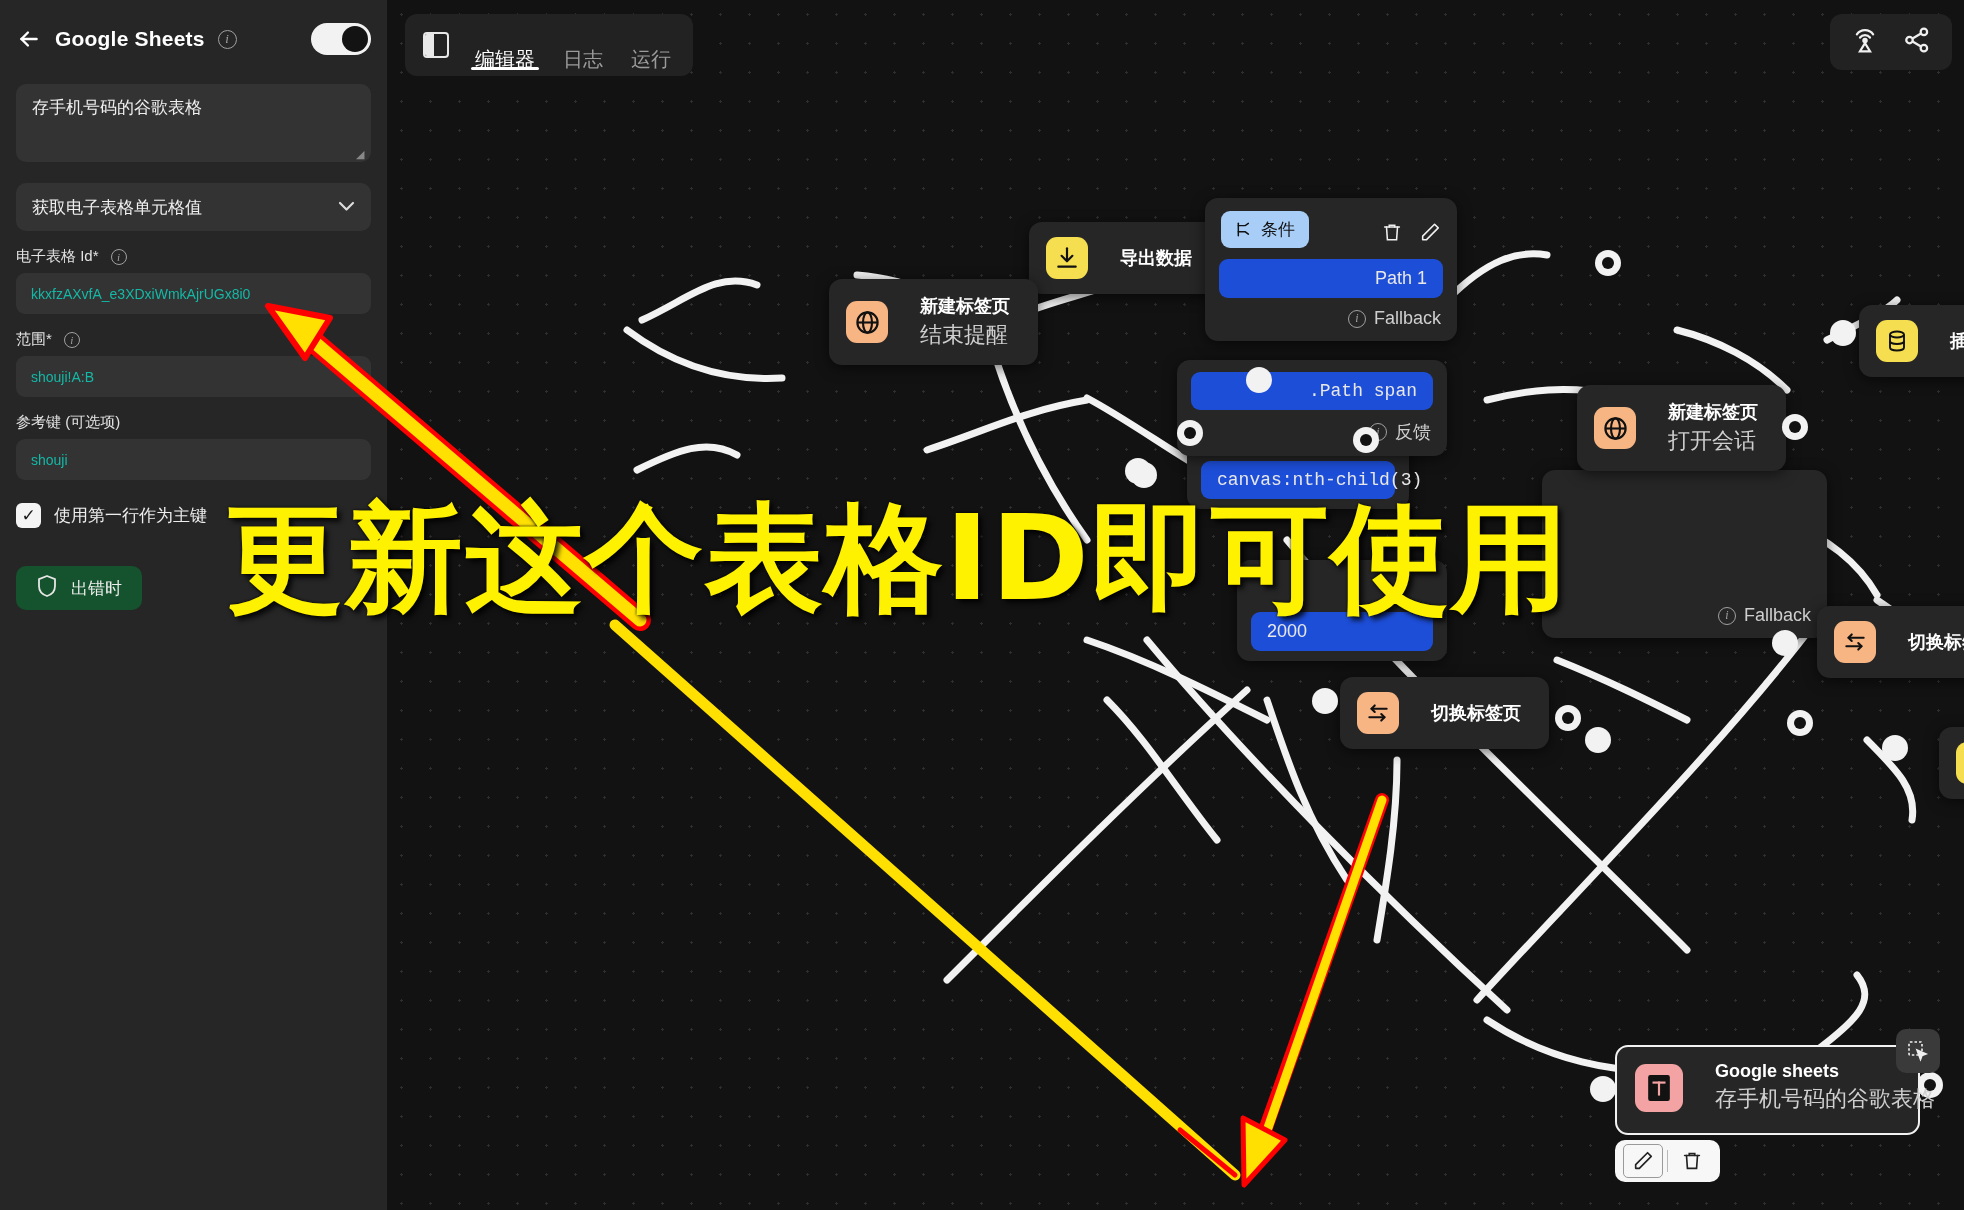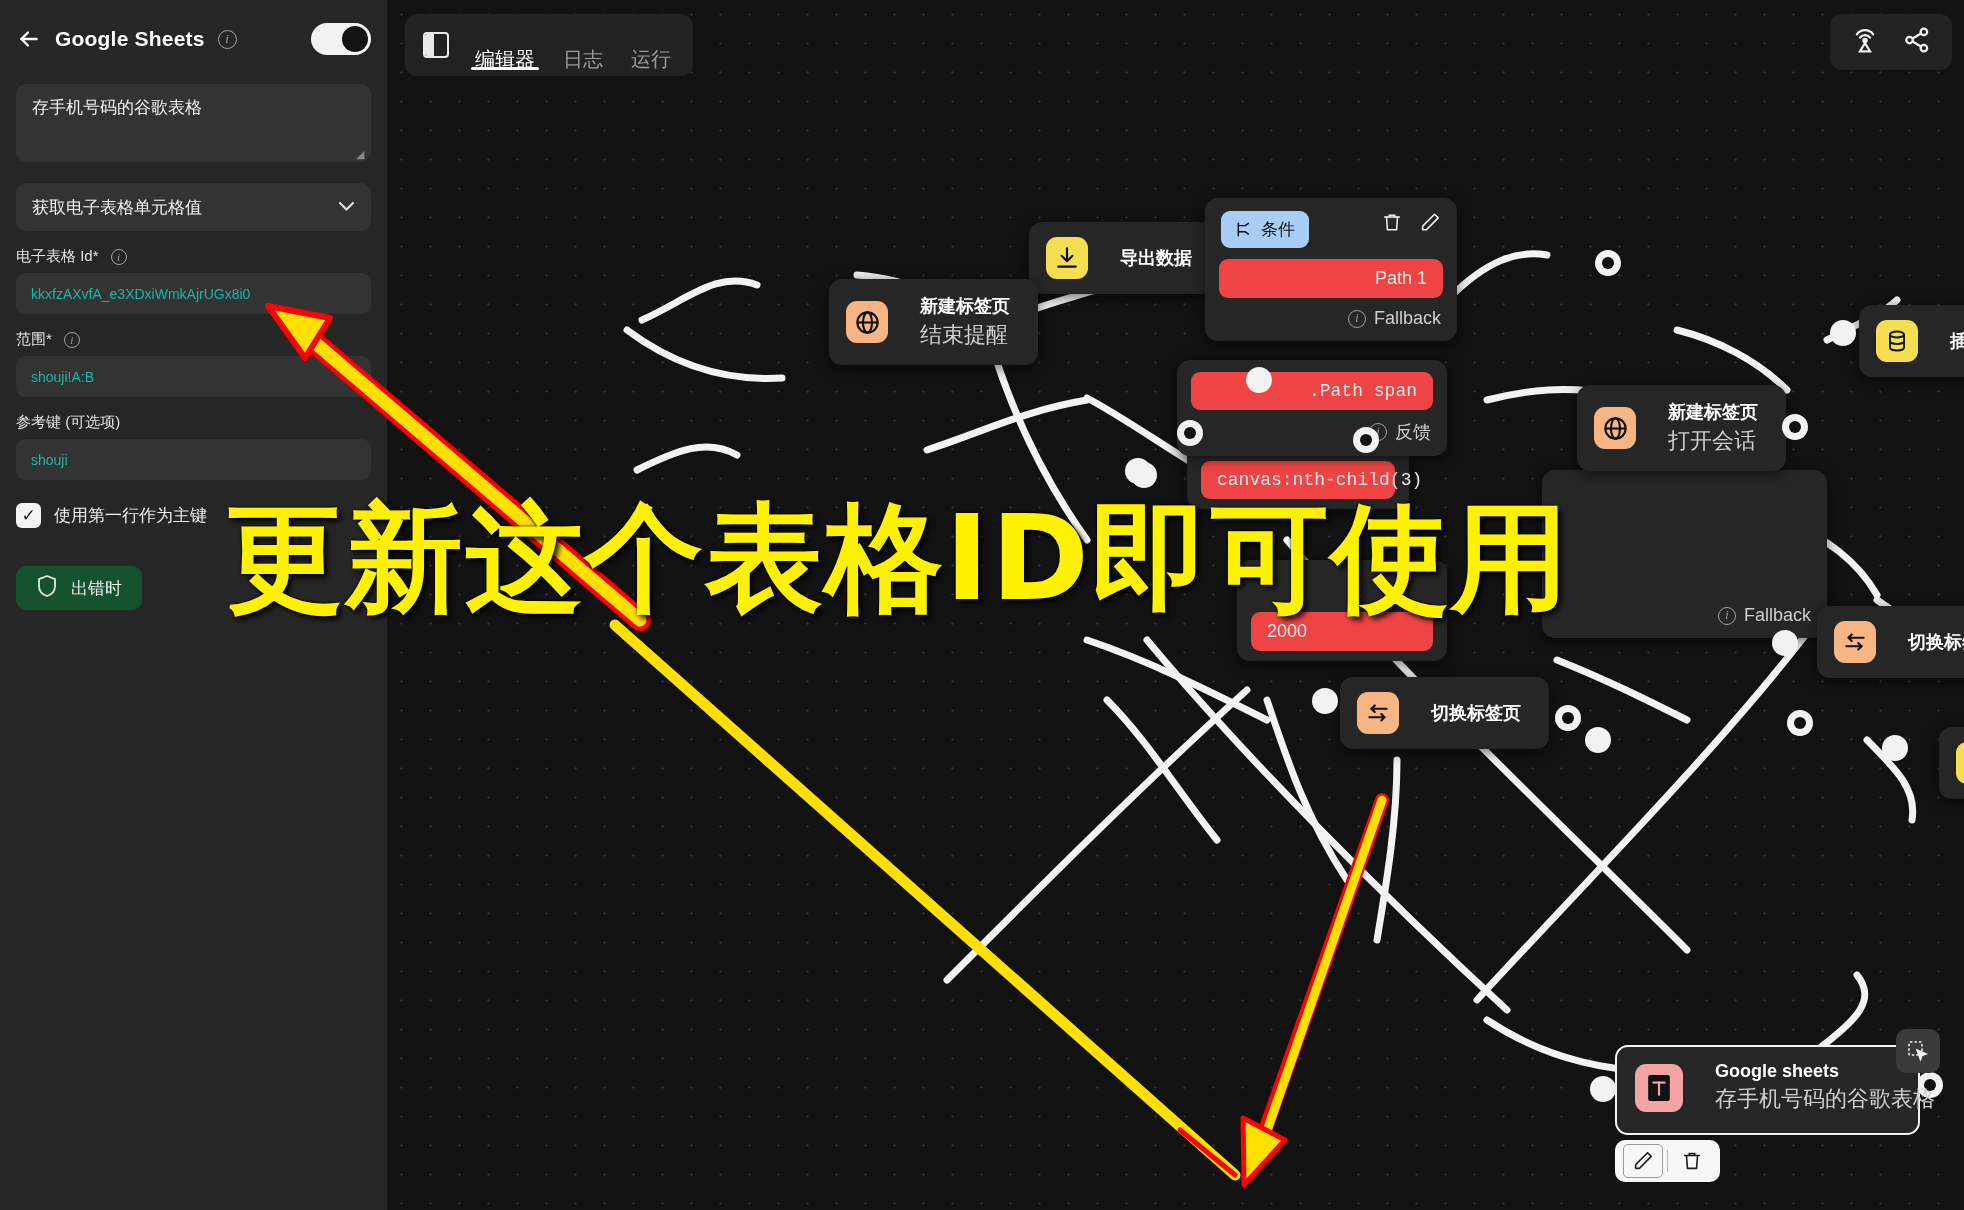--- a/index.html
+++ b/index.html
@@ -175,36 +175,36 @@
   .ntxt { display: flex; flex-direction: column; gap: 2px; }
   .ntitle { font-size: 18px; font-weight: bold; color: #ffffff; white-space: nowrap;}
   .nsub { font-size: 22px; color: #cfcfcf; white-space: nowrap;}
   .pill {
     display: inline-flex; align-items: center; gap: 7px;
     background: #a8cdf7; color: #121212;
     border-radius: 9px; padding: 7px 14px;
     font-size: 17px; font-weight: 500; white-space: nowrap;
   }
   .sub-field {
-    background: #ef4444; border-radius: 9px;
+    background: #1d4ed8; border-radius: 9px;
     margin: 0 14px 10px 14px;
     padding: 9px 16px;
     color: #e8e8e8; font-size: 18px;
     font-family: "Liberation Mono", monospace;
     text-align: right; white-space: nowrap;
   }
   .sub-field.plain { font-family: "Liberation Sans", sans-serif; }
   .sub-note {
     display: flex; align-items: center; justify-content: flex-end; gap: 8px;
     padding: 0 16px 12px 16px;
     color: #cfcfcf; font-size: 18px;
   }
   .sub-note .info-ico { width: 18px; height: 18px; font-size: 12px; }
   .node-head {
-    display: flex; align-items: flex-start; gap: 30px;
+    display: flex; align-items: flex-end; gap: 30px;
     padding: 13px 16px 11px 16px;
   }
   .node-head .acts { margin-left: auto; display: flex; gap: 16px; align-items:center;}
   
   .dot {
     position: absolute; width: 26px; height: 26px; border-radius: 50%;
     background: #f2f2f2; z-index: 14;
   }
   .dot.hollow { background: #f2f2f2; }
   .dot.hollow::after {

